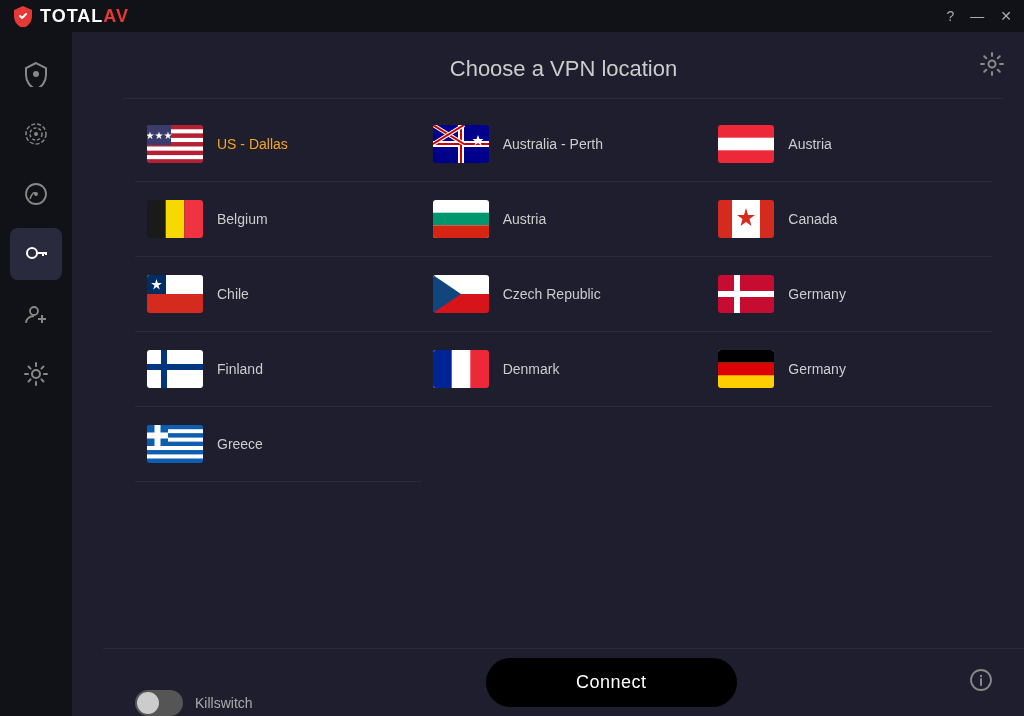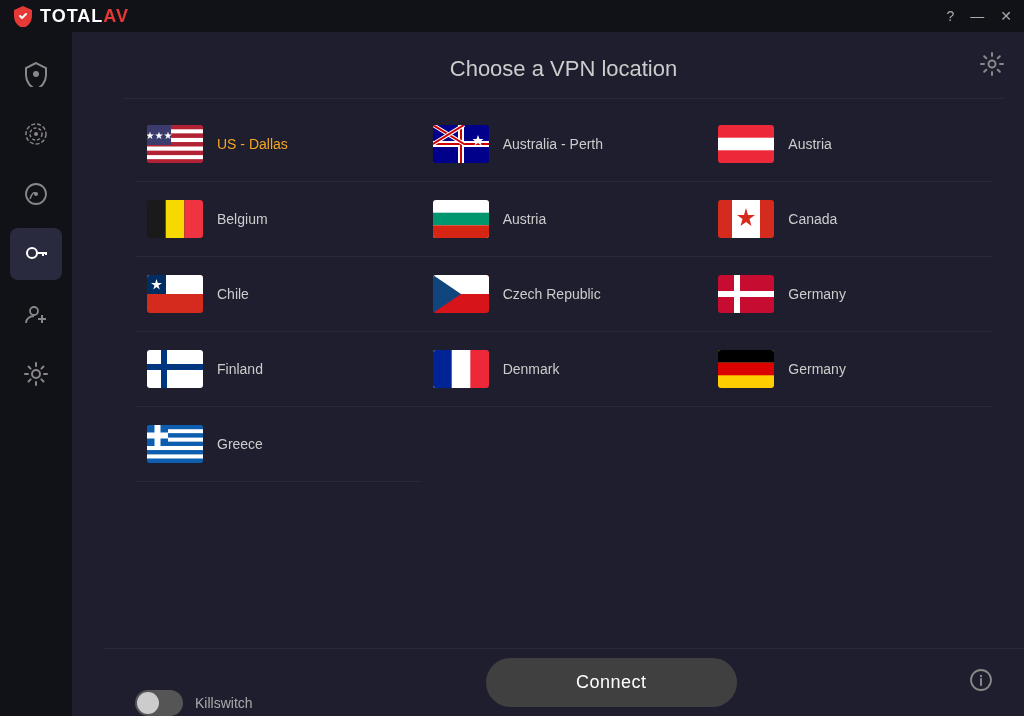--- a/index.html
+++ b/index.html
@@ -192,21 +192,21 @@
       position: absolute;
       top: 2px;
       left: 2px;
       transition: left 0.2s;
     }
     .killswitch-label {
       color: #aaa;
       font-size: 14px;
     }
     .connect-btn {
-      background: #404040;
+      background: #000000;
       color: white;
       border: none;
       border-radius: 28px;
       padding: 14px 90px;
       font-size: 18px;
       font-weight: 500;
       cursor: pointer;
       letter-spacing: 0.5px;
     }
     .info-icon {

